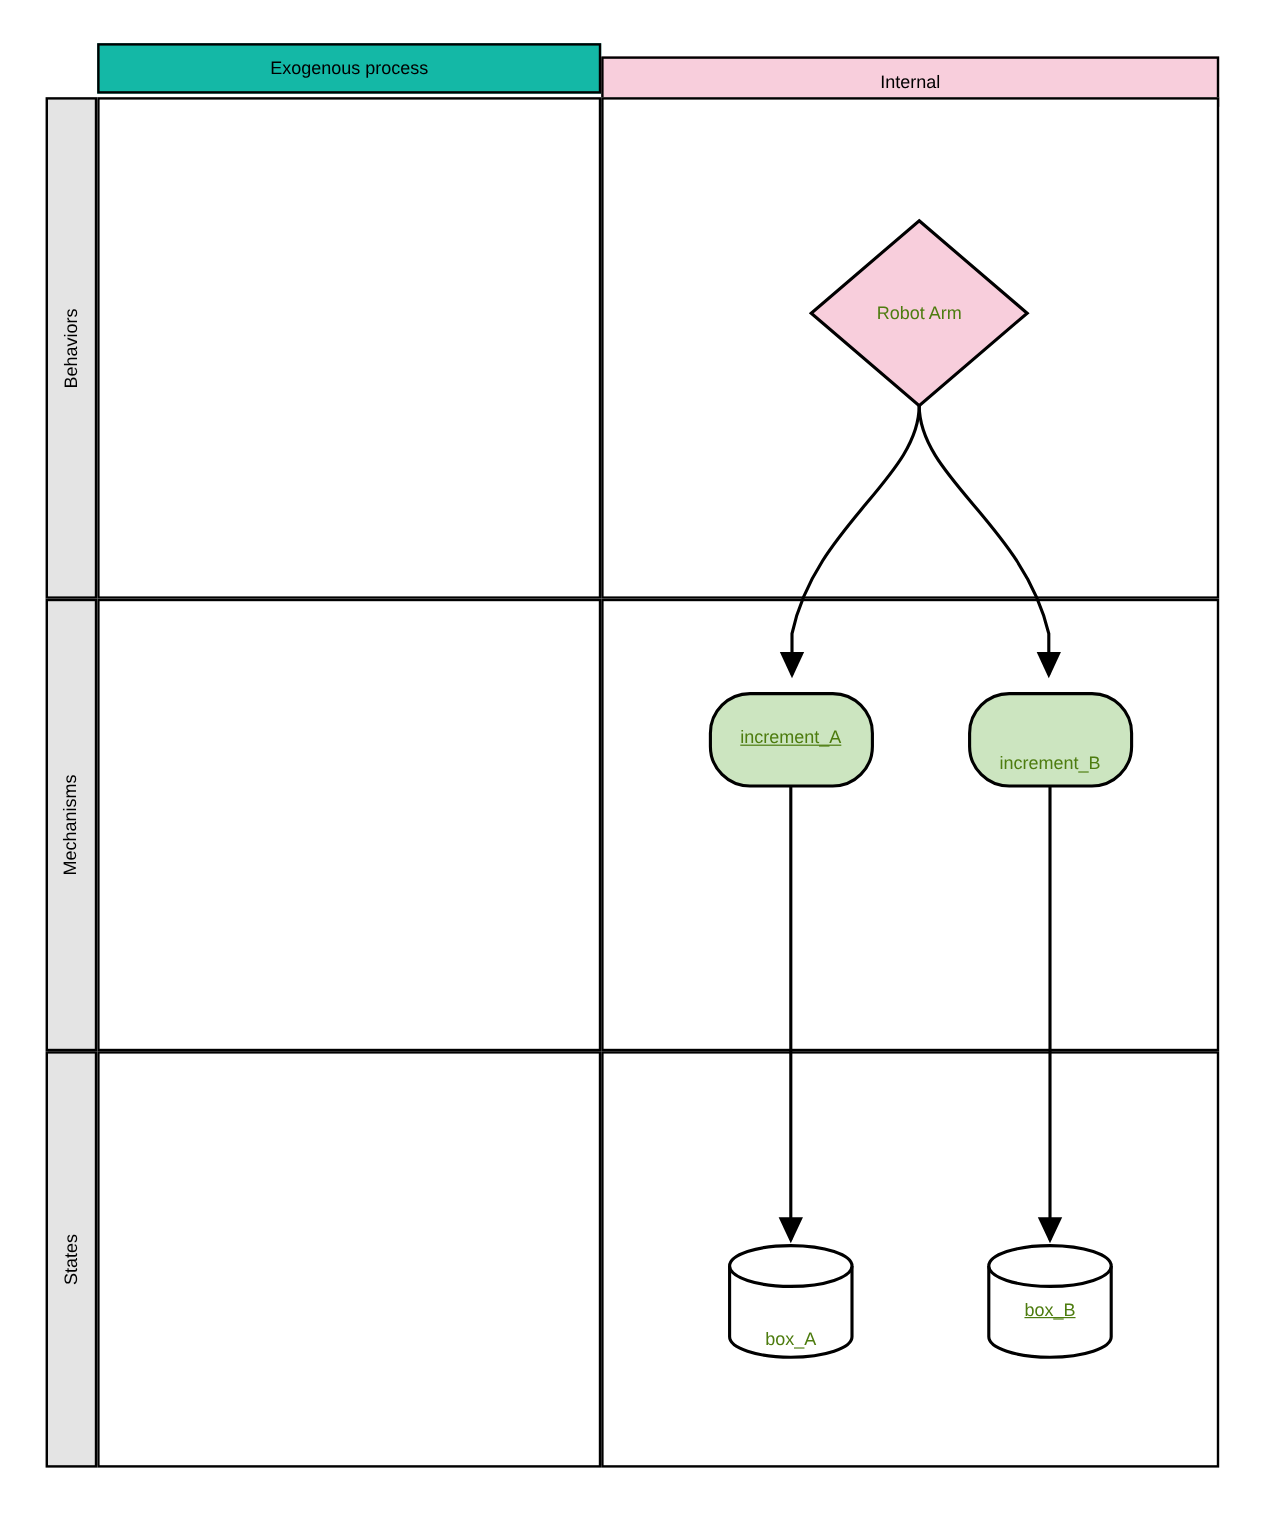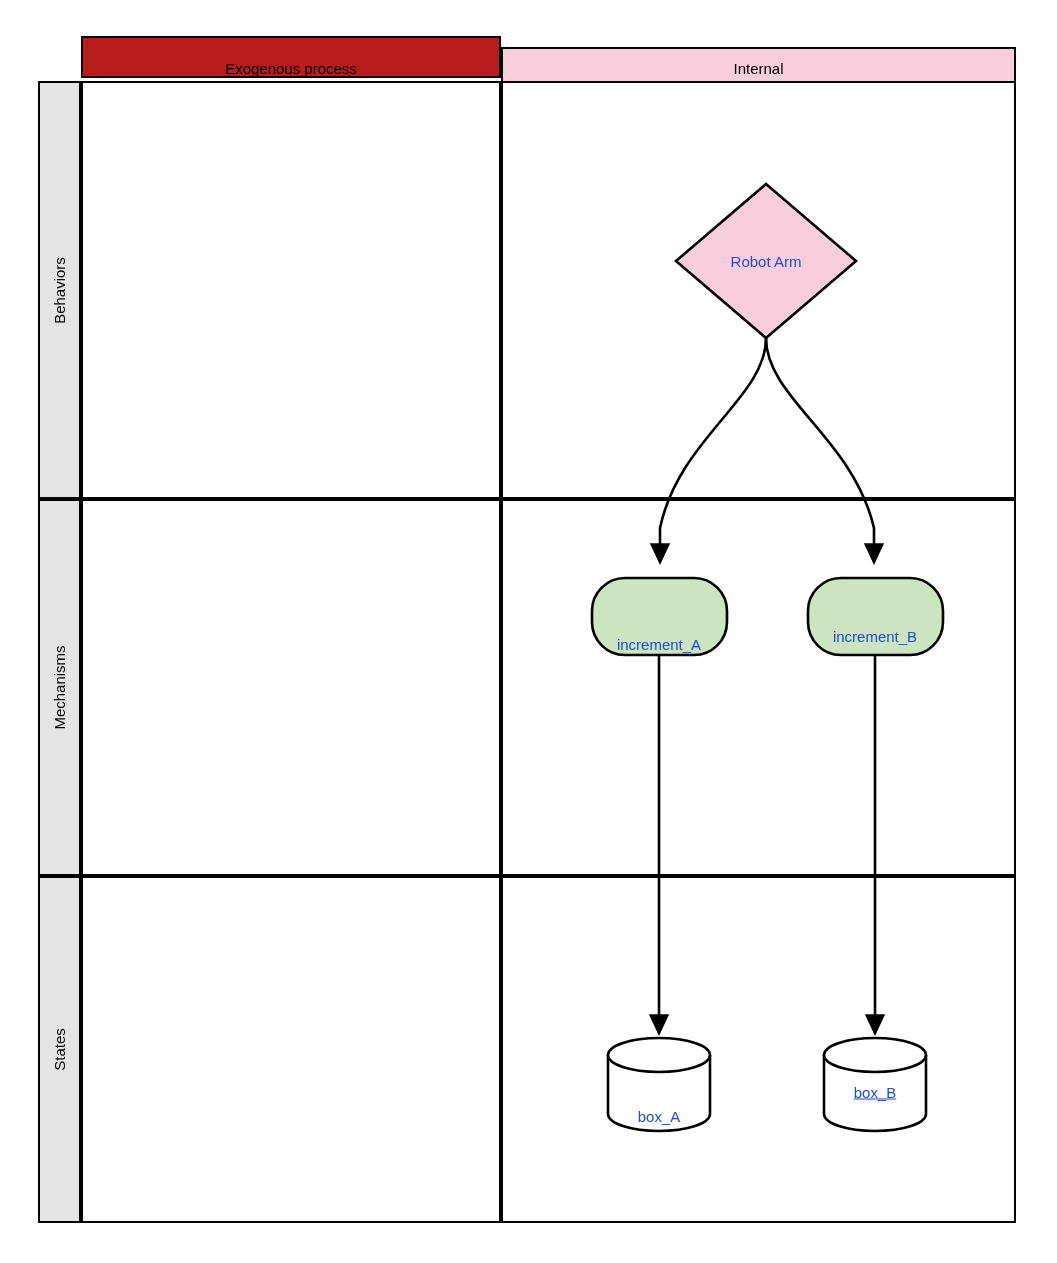--- a/index.html
+++ b/index.html
@@ -93,33 +93,33 @@
     top: 0;
     width: 1057px;
     height: 1263px;
     pointer-events: none;
   }
   #graph .node-shape { stroke: #000000; }
   .node-label {
     position: absolute;
     transform: translate(-50%, -50%);
     font-size: 15px;
-    color: #1d4ed8;
+    color: #4d7c0f;
     white-space: nowrap;
     line-height: 1;
   }
 </style>
 </head>
 <body>
 
 <div id="canvas">
 
   <div class="matrix">
 
-    <div class="col-header exogenous" style="background:#b91c1c;align-items:flex-end;">
+    <div class="col-header exogenous" style="background:#14b8a6;">
       <span>Exogenous process</span>
     </div>
 
     <div class="col-header internal" style="background:#f8cedc;margin-top:11px;">
       <span>Internal</span>
     </div>
 
     <div class="cell c-left  r-behaviors"></div>
     <div class="cell c-right r-behaviors"></div>
     <div class="cell c-left  r-mechanisms"></div>
@@ -177,21 +177,21 @@
     </g>
 
     <g>
       <path class="node-shape" d="M824,1055 L824,1114 A51,17 0 0 0 926,1114 L926,1055" fill="#ffffff" stroke-width="2.6"></path>
       <ellipse class="node-shape" cx="875" cy="1055" rx="51" ry="17" fill="#ffffff" stroke-width="2.6"></ellipse>
     </g>
   </svg>
 
   <div class="node-label" style="left:766px; top:261px;">Robot Arm</div>
 
-  <div class="node-label" style="left:659px; top:644px;">increment_A</div>
+  <div class="node-label" style="left:659px; top:615px;text-decoration:underline;">increment_A</div>
 
   <div class="node-label" style="left:875px; top:636px;">increment_B</div>
 
   <div class="node-label" style="left:659px; top:1116px;">box_A</div>
 
   <div class="node-label" style="left:875px; top:1092px;text-decoration:underline;">box_B</div>
 
 </div>
 
 </body></html>

